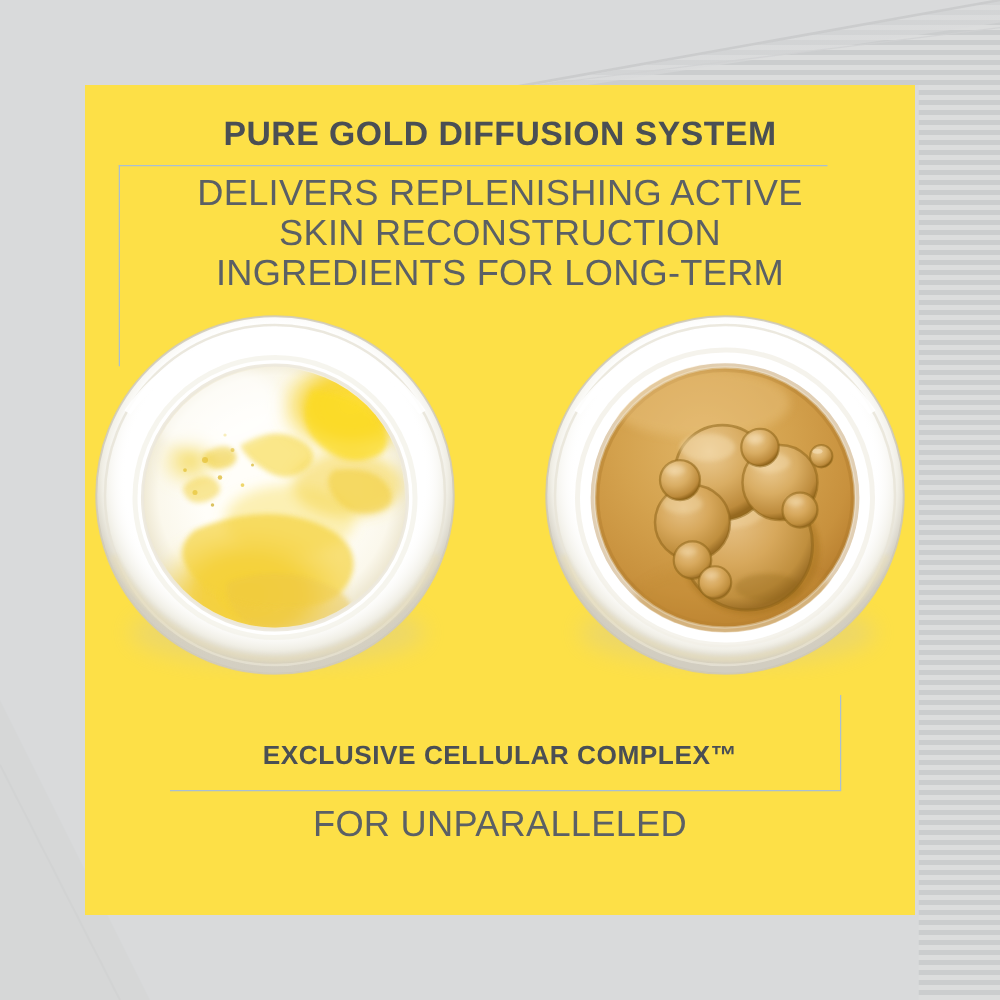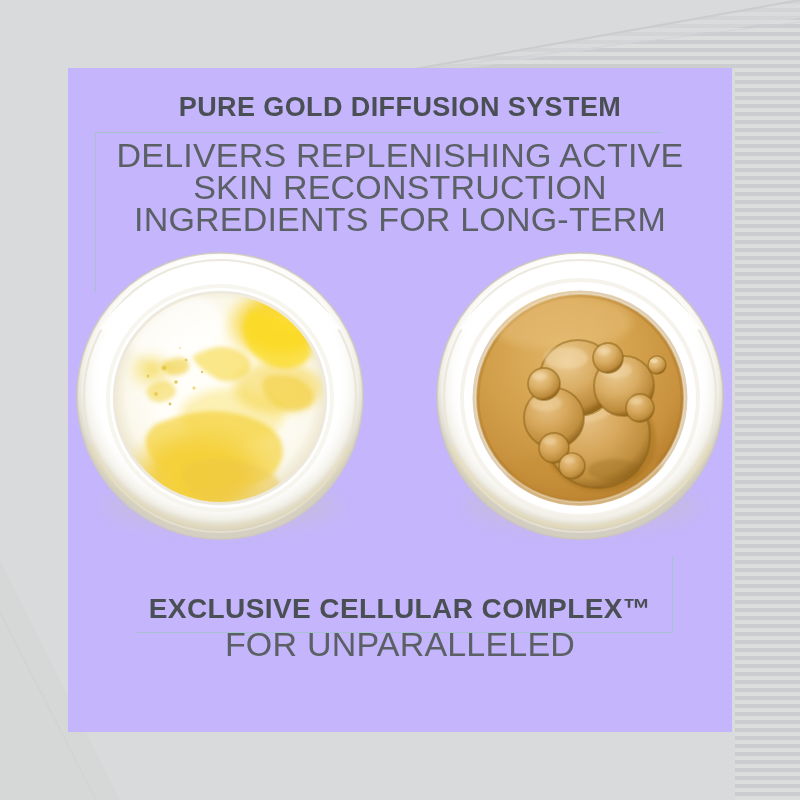--- a/index.html
+++ b/index.html
@@ -13,43 +13,43 @@
 
   
   #bg { position:absolute; inset:0; }
   #bg svg { display:block; width:800px; height:800px; }
 
   
   #card {
     position:absolute;
     left:68px; top:68px;
     width:664px; height:664px;
-    background:#c4b5fd;
+    background:#fde047;
     z-index:2;
   }
 
   
   .headline {
     position:absolute;
     width:100%;
     text-align:center;
     font-weight:bold;
     color:#4a4f54;
     letter-spacing:0.4px;
     white-space:nowrap;
   }
   #title-top  { top:92px;  font-size:27px; }
-  #title-bot  { top:593px; font-size:28px; }
+  #title-bot  { top:593px; font-size:21px; }
 
   .subtext {
     position:absolute;
     width:100%;
     text-align:center;
     color:#5b6065;
-    font-size:34px;
+    font-size:29px;
     line-height:32px;
     letter-spacing:0.2px;
   }
   #sub-top { top:139px; }
   #sub-bot { top:644px; }
   .subtext .ln { display:block; white-space:nowrap; }
 
   
   .rule { position:absolute; background:#a9bfd2; z-index:3; }
   #rule-top-h  { left:95px;  top:132px; width:567px; height:1px; }
@@ -322,17 +322,17 @@
         </g>
       </g>
 
       <circle cx="148" cy="150" r="104" fill="none" stroke="#f6f3e9" stroke-width="2" opacity="0.35"></circle>
       <circle cx="148" cy="150" r="118" fill="none" stroke="#f2efe5" stroke-width="4" opacity="0.75"></circle>
     </svg>
   </div>
 
   <div class="headline" id="title-bot" style="top:525px;">EXCLUSIVE CELLULAR COMPLEX™</div>
 
-  <div class="subtext" id="sub-bot" style="top:560px;">
+  <div class="subtext" id="sub-bot" style="top:576px;">
     <span class="ln">FOR UNPARALLELED</span>
   </div>
 
 </div>
 
 </body></html>

